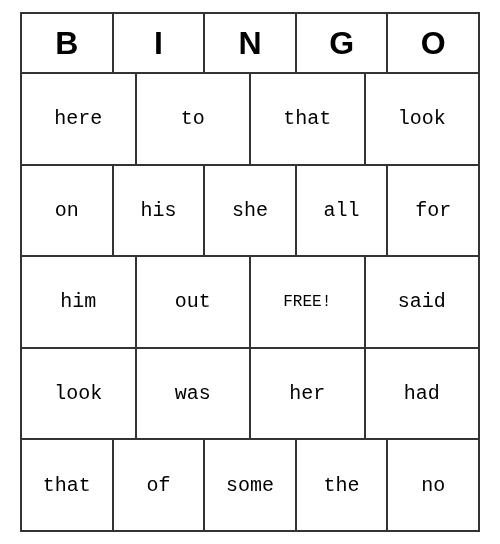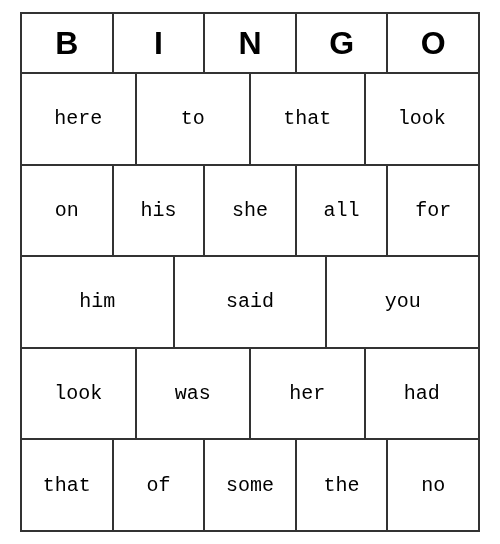--- a/index.html
+++ b/index.html
@@ -106,22 +106,23 @@
       </div>
       <div class="bingo-row">
         <div class="bingo-cell">on</div>
         <div class="bingo-cell">his</div>
         <div class="bingo-cell">she</div>
         <div class="bingo-cell">all</div>
         <div class="bingo-cell">for</div>
       </div>
       <div class="bingo-row">
         <div class="bingo-cell">him</div>
+        <div class="bingo-cell">out</div>
+        <div class="bingo-cell free-cell">FREE!</div>
         <div class="bingo-cell">said</div>
-        <div class="bingo-cell">you</div>
       </div>
       <div class="bingo-row">
         <div class="bingo-cell">look</div>
         <div class="bingo-cell">was</div>
         <div class="bingo-cell">her</div>
         <div class="bingo-cell">had</div>
       </div>
       <div class="bingo-row">
         <div class="bingo-cell">that</div>
         <div class="bingo-cell">of</div>

